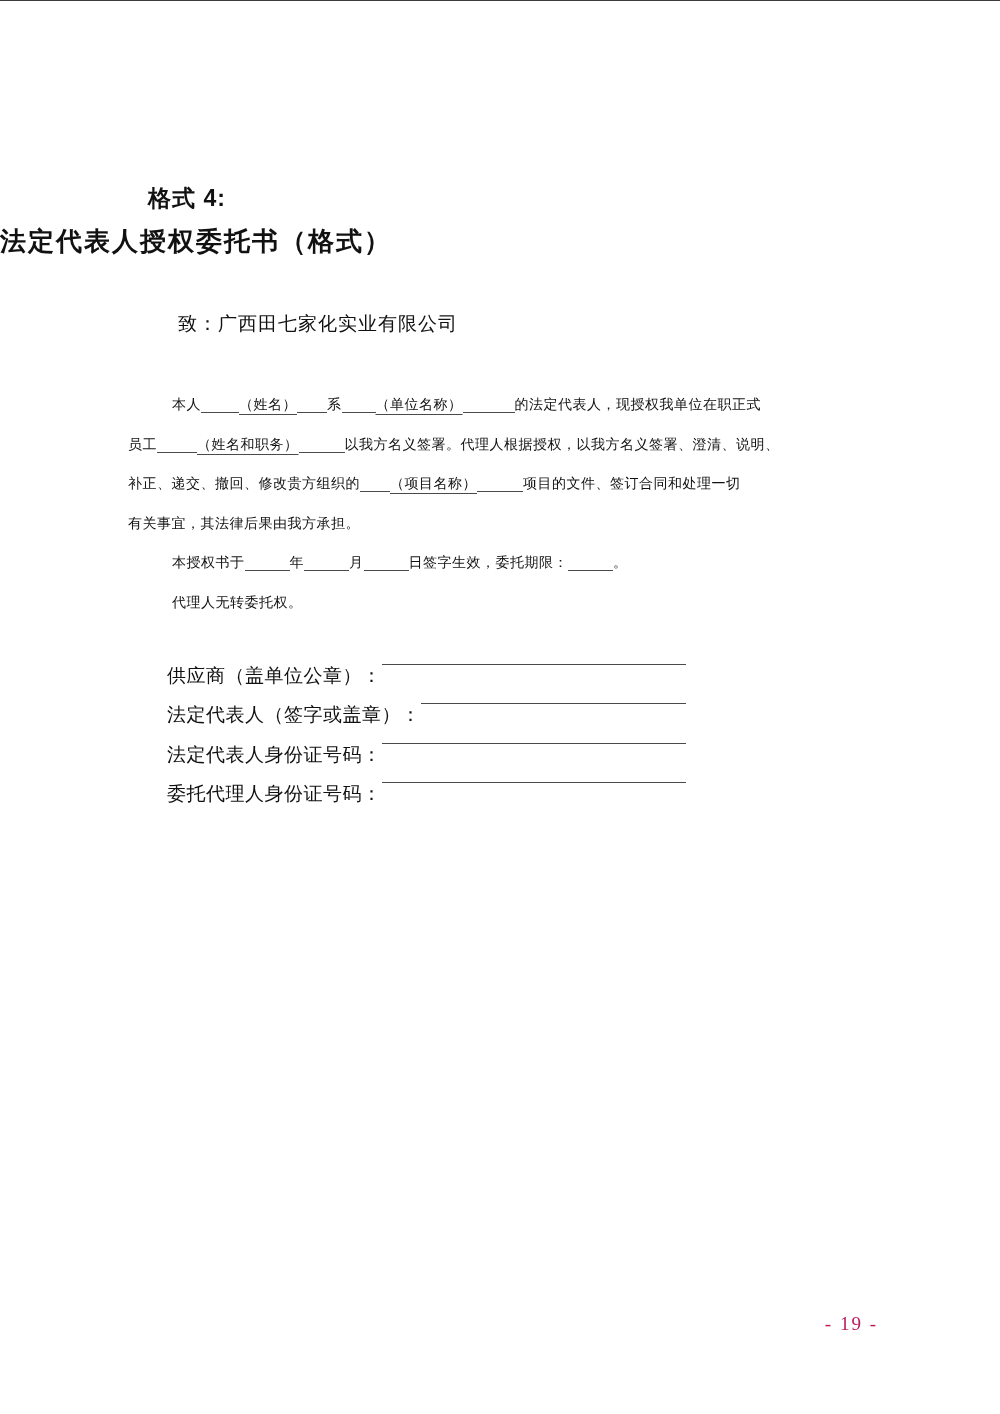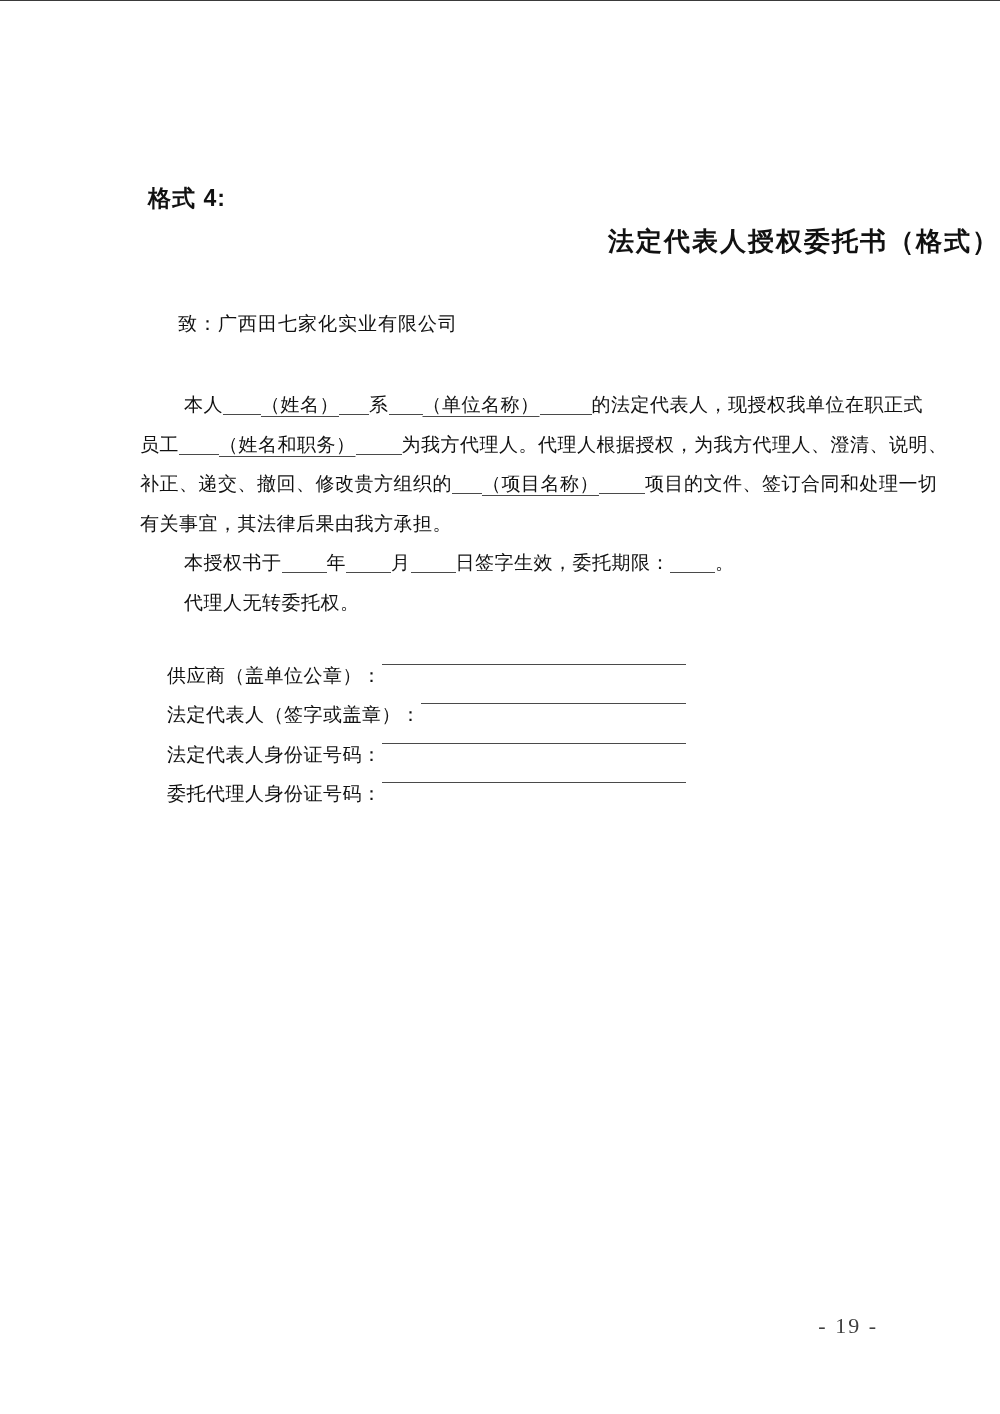--- a/index.html
+++ b/index.html
@@ -26,40 +26,40 @@
     font-size: 23px;
     font-weight: 600;
     letter-spacing: 1px;
     white-space: nowrap;
   }
   .doc-title {
     position: absolute;
     left: 0;
     top: 223px;
     width: 1000px;
-    text-align: right;
+    text-align: left;
     font-size: 26px;
     font-weight: bold;
     letter-spacing: 2px;
     white-space: nowrap;
   }
   .recipient {
     position: absolute;
     left: 178px;
     top: 310px;
     font-size: 19px;
     letter-spacing: 1px;
     white-space: nowrap;
   }
   .body-block {
     position: absolute;
-    left: 140px;
+    left: 128px;
     top: 384px;
     width: 745px;
-    font-size: 19px;
+    font-size: 14px;
   }
   .body-line {
     height: 39.5px;
     line-height: 39.5px;
     white-space: nowrap;
     letter-spacing: 0.5px;
   }
   .body-line.indent { padding-left: 44px; }
   .blank {
     display: inline-block;
@@ -94,40 +94,40 @@
   .sig-blank {
     flex: 1 1 auto;
     height: 1px;
     border-bottom: 1px solid #4a4a4a;
     margin-bottom: 3px;
   }
   .page-number {
     position: absolute;
     right: 122px;
     top: 1312px;
-    font-size: 22px;
+    font-size: 19px;
     letter-spacing: 2px;
-    color: #404040;
+    color: #be185d;
     white-space: nowrap;
   }
 </style>
 </head>
 <body>
 
 <div class="page">
 
   <div class="format-label">格式 4:</div>
 
   <div class="doc-title">法定代表人授权委托书（格式）</div>
 
   <div class="recipient">致：广西田七家化实业有限公司</div>
 
   <div class="body-block">
     <div class="body-line indent"><span>本人</span><span class="blank" style="width: 38px;"></span><span class="u">（姓名）</span><span class="blank" style="width: 30px;"></span><span>系</span><span class="blank" style="width: 34px;"></span><span class="u">（单位名称）</span><span class="blank" style="width: 52px;"></span><span>的法定代表人，现授权我单位在职正式</span></div>
-    <div class="body-line"><span>员工</span><span class="blank" style="width: 40px;"></span><span class="u">（姓名和职务）</span><span class="blank" style="width: 46px;"></span><span>为我方代理人。代理人根据授权，为我方代理人、澄清、说明、</span></div>
+    <div class="body-line"><span>员工</span><span class="blank" style="width: 40px;"></span><span class="u">（姓名和职务）</span><span class="blank" style="width: 46px;"></span><span>以我方名义签署。代理人根据授权，以我方名义签署、澄清、说明、</span></div>
     <div class="body-line"><span>补正、递交、撤回、修改贵方组织的</span><span class="blank" style="width: 30px;"></span><span class="u">（项目名称）</span><span class="blank" style="width: 46px;"></span><span>项目的文件、签订合同和处理一切</span></div>
     <div class="body-line"><span>有关事宜，其法律后果由我方承担。</span></div>
     <div class="body-line indent"><span>本授权书于</span><span class="blank" style="width: 45px;"></span><span>年</span><span class="blank" style="width: 45px;"></span><span>月</span><span class="blank" style="width: 45px;"></span><span>日签字生效，委托期限：</span><span class="blank" style="width: 45px;"></span><span>。</span></div>
     <div class="body-line indent"><span>代理人无转委托权。</span></div>
   </div>
 
   <div class="sig-block">
     <div class="sig-row">
       <span class="sig-label">供应商（盖单位公章）：</span>
       <div class="sig-blank"></div>

